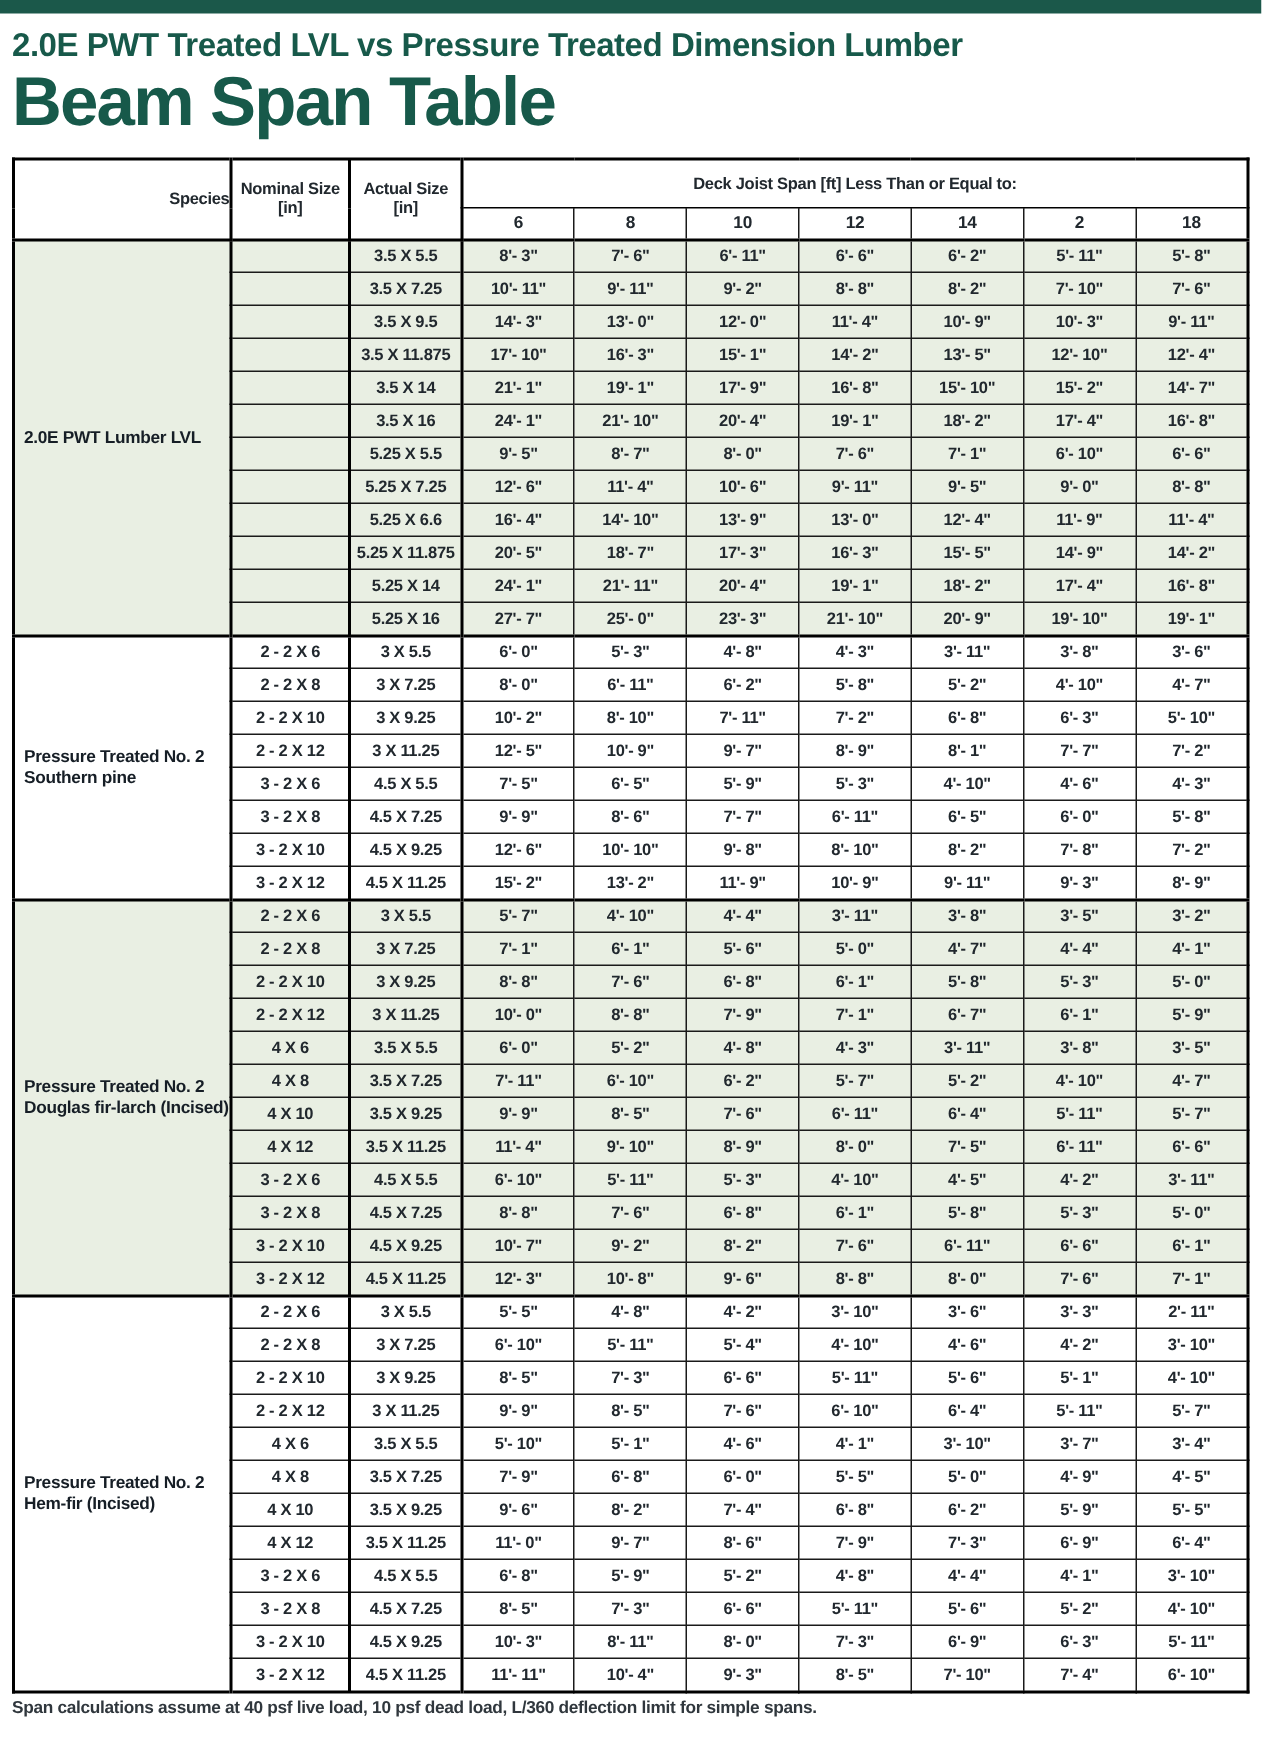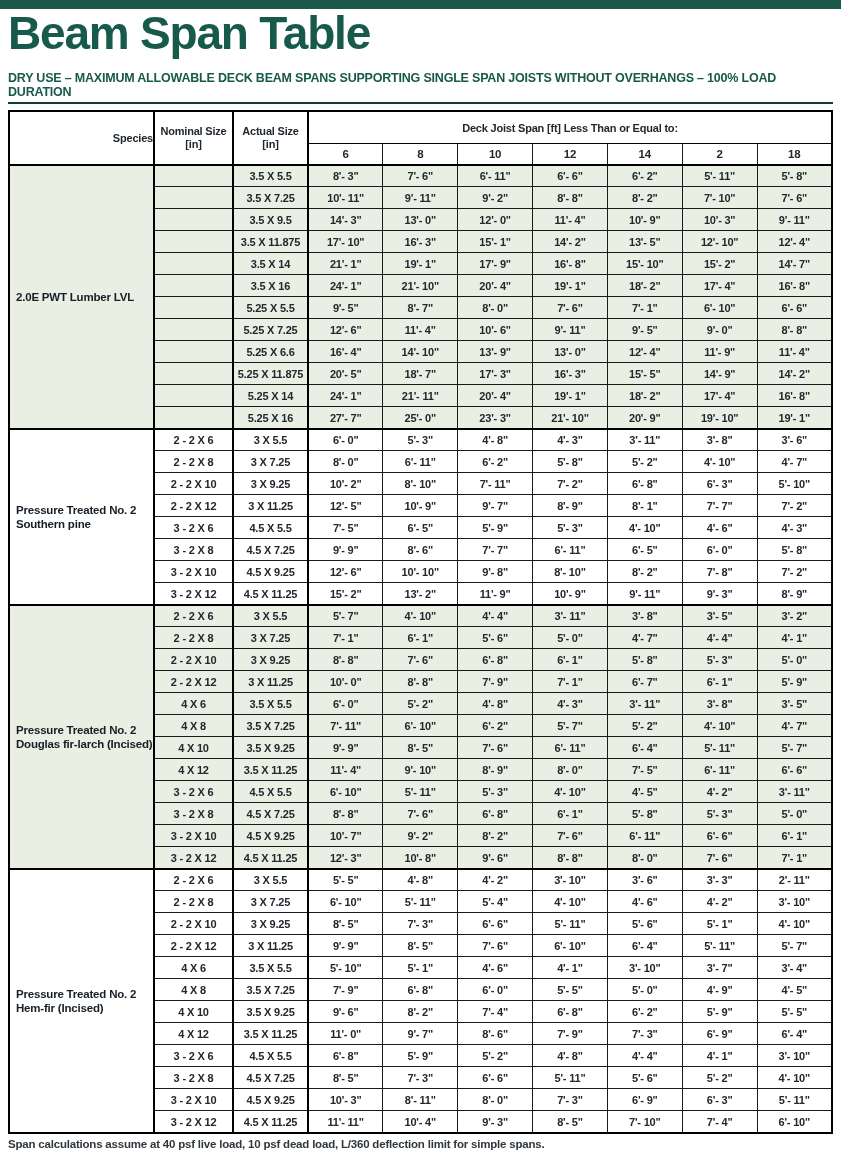--- a/index.html
+++ b/index.html
@@ -94,22 +94,22 @@
     letter-spacing: -0.2px;
     color: #30373d;
   }
 </style>
 </head>
 <body>
 
 <div class="top-bar"></div>
 
 <div class="content">
+  <div class="pretitle">2.0E PWT Treated LVL vs Pressure Treated Dimension Lumber</div>
   <div class="page-title">Beam Span Table</div>
-  <div class="subtitle">DRY USE – MAXIMUM ALLOWABLE DECK BEAM SPANS SUPPORTING  SINGLE SPAN JOISTS WITHOUT OVERHANGS – 100% LOAD DURATION</div>
 
   <table class="span-table">
     <colgroup>
       <col class="c-species">
         <col class="c-nominal">
         <col class="c-actual">
       <col>
         <col>
         <col>
         <col>

